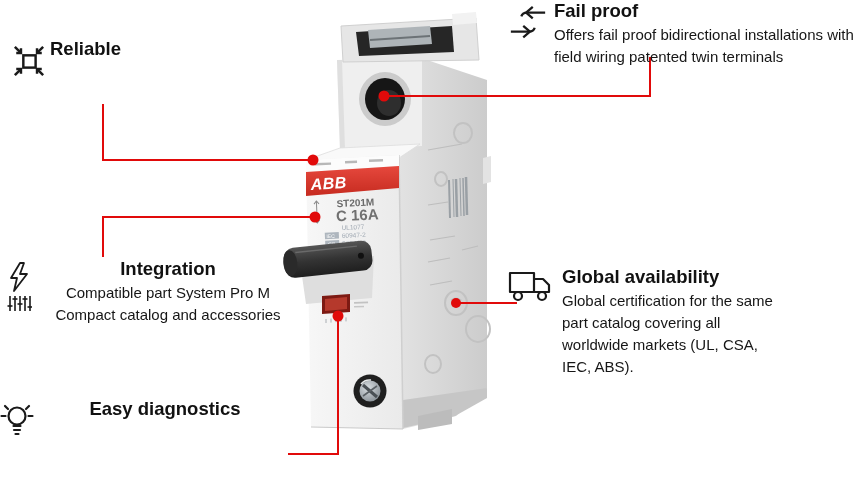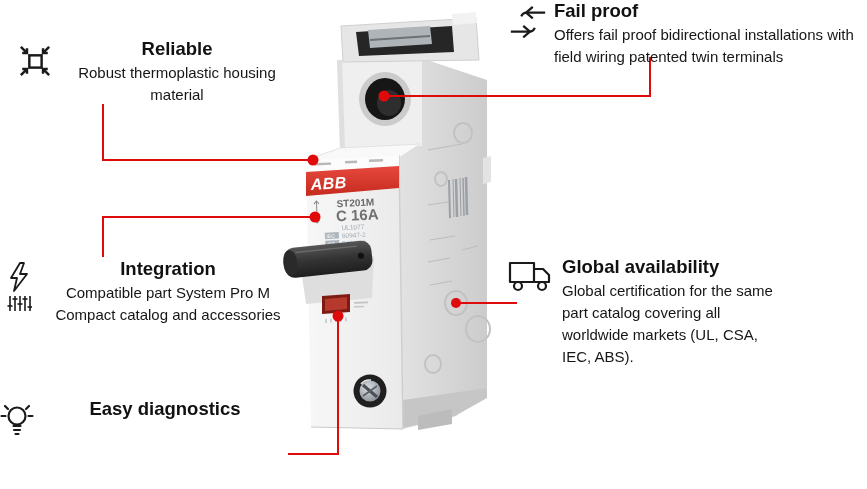--- a/index.html
+++ b/index.html
@@ -171,37 +171,36 @@
     </g>
     <g fill="#e10a0a">
       <circle cx="313" cy="160" r="5.5"></circle>
       <circle cx="384" cy="96" r="5.5"></circle>
       <circle cx="315" cy="217" r="5.5"></circle>
       <circle cx="456" cy="303" r="5"></circle>
       <circle cx="338" cy="316" r="5.5"></circle>
     </g>
   </svg>
 
-  <div class="feature" style="left:18px;top:38px;text-align:center;">
+  <div class="feature" style="left:12px;top:38px;">
     <div class="f-icon" style="width:38px;padding-top:6px;">
       <svg width="34" height="34" viewBox="0 0 36 36" fill="none" stroke="#1a1a1a" stroke-width="2.6">
         <rect x="12" y="12" width="13" height="13"></rect>
         <line x1="3" y1="3" x2="9.5" y2="9.5"></line>
           <polyline points="9.5,4.5 9.5,9.5 4.5,9.5"></polyline>
         <line x1="33" y1="3" x2="26.5" y2="9.5"></line>
           <polyline points="31.5,9.5 26.5,9.5 26.5,4.5"></polyline>
         <line x1="3" y1="33" x2="9.5" y2="26.5"></line>
           <polyline points="4.5,26.5 9.5,26.5 9.5,31.5"></polyline>
         <line x1="33" y1="33" x2="26.5" y2="26.5"></line>
           <polyline points="26.5,31.5 26.5,26.5 31.5,26.5"></polyline>
       </svg>
     </div>
     <div class="f-text" style="width:242px;">
       <h3>Reliable</h3>
-      <p>Robust thermoplastic housing material</p>
     </div>
   </div>
 
   <div class="feature" style="left:508px;top:0px;">
     <div class="f-icon" style="width:46px;padding-top:4px;">
       <svg width="40" height="40" viewBox="0 0 42 42" fill="none" stroke="#1a1a1a" stroke-width="2.4" stroke-linejoin="round">
         <path d="M39,9 H20 q-5,0 -6,4"></path>
         <polyline points="26,3 19,9 26,15"></polyline>
         <path d="M3,29 H22 q5,0 6,-4"></path>
         <polyline points="16,23 23,29 16,35"></polyline>
@@ -230,21 +229,21 @@
             <line x1="21.5" y1="45" x2="26" y2="45"></line>
         </g>
       </svg>
     </div>
     <div class="f-text" style="width:256px;text-align:center;">
       <h3>Integration</h3>
       <p>Compatible part System Pro M Compact catalog and accessories</p>
     </div>
   </div>
 
-  <div class="feature" style="left:508px;top:256px;">
+  <div class="feature" style="left:508px;top:266px;">
     <div class="f-icon" style="width:54px;padding-top:4px;">
       <svg width="46" height="34" viewBox="0 0 46 34" fill="none" stroke="#1a1a1a" stroke-width="2.2" stroke-linejoin="round">
         <rect x="2" y="3" width="24" height="19"></rect>
         <path d="M26,9 h9 l6,6 v7 h-15"></path>
         <circle cx="10" cy="26" r="4"></circle>
         <circle cx="34" cy="26" r="4"></circle>
       </svg>
     </div>
     <div class="f-text" style="width:214px;">
       <h3>Global availability</h3>

